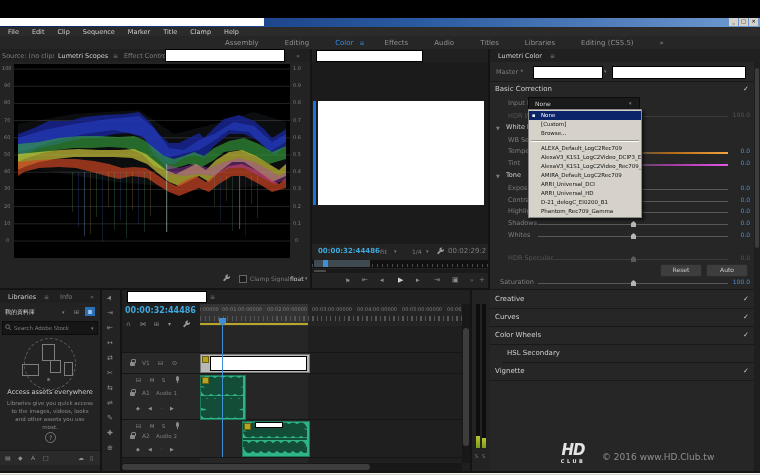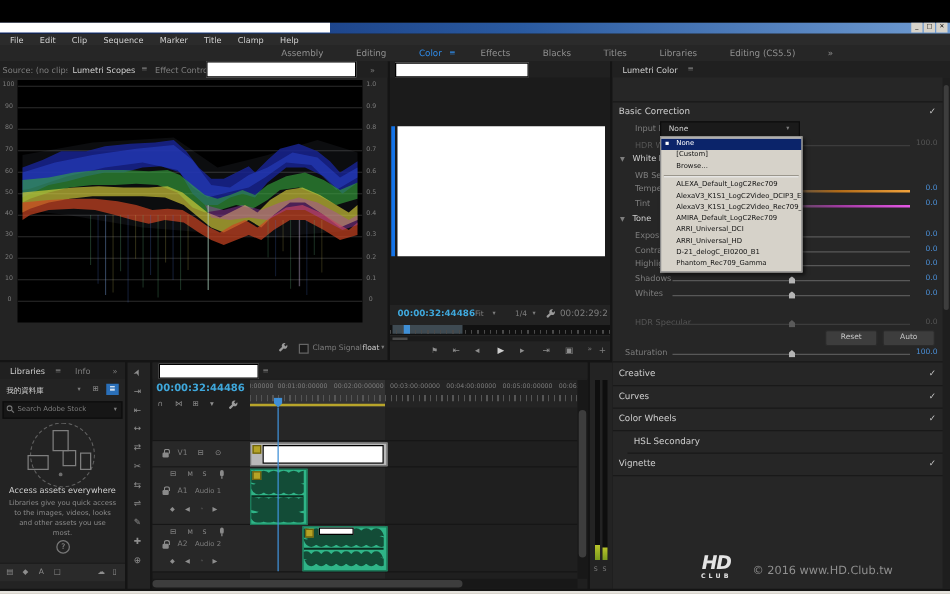--- a/index.html
+++ b/index.html
@@ -58,21 +58,21 @@
     <span class="t65 lit">Clamp</span>
     <span class="t65 lit">Help</span>
   </div>
 
   <div class="p" style="left:0;top:18px;width:760px;height:13px;background:#262626;display:flex;align-items:center;padding-left:225px;">
     <span class="wsitem">Assembly</span>
     <span class="wsitem">Editing</span>
     <span class="wsitem wsactive" style="margin-right:6px;">Color</span>
     <span class="wsitem wsactive" style="margin-right:20px;font-size:6px;">≡</span>
     <span class="wsitem">Effects</span>
-    <span class="wsitem">Blacks</span>
+    <span class="wsitem">Audio</span>
     <span class="wsitem">Titles</span>
     <span class="wsitem">Libraries</span>
     <span class="wsitem">Editing (CS5.5)</span>
     <span class="wsitem">»</span>
   </div>
 
   <div class="panel" style="left:0;top:31px;width:310px;height:239px;">
     <div class="p" style="left:0;top:0;width:310px;height:13px;background:#202020;">
       <span class="p t65 dim tabtxt" style="left:2px;top:3px;width:52px;overflow:hidden;">Source: (no clips)</span>
       <span class="p t65 lit tabtxt" style="left:58px;top:3px;">Lumetri Scopes</span>
@@ -209,20 +209,26 @@
       <span class="p t7 dim" style="left:167px;top:2px;">+</span>
     </div>
   </div>
 
   <div class="panel" style="left:490px;top:31px;width:270px;height:422px;background:#262626;">
     <div class="p" style="left:0;top:0;width:270px;height:13px;background:#202020;">
       <span class="p t65 lit" style="left:8px;top:3px;">Lumetri Color</span>
       <span class="p t6 dim" style="left:60px;top:3px;">≡</span>
     </div>
 
+    <div class="p" style="left:0;top:15px;width:270px;height:16px;">
+      <span class="p t65 dim" style="left:6px;top:4px;">Master *</span>
+      <div class="censor" style="left:43px;top:2px;width:68px;height:11px;"></div>
+      <span class="p t5 dim" style="left:114px;top:4px;">▾</span>
+      <div class="censor" style="left:122px;top:2px;width:132px;height:11px;"></div>
+    </div>
     <div class="sep" style="top:32px;"></div>
 
     <div class="p" style="left:0;top:33px;width:270px;height:14px;">
       <span class="p t7 lit" style="left:5px;top:3px;">Basic Correction</span>
       <span class="p chk" style="left:253px;top:3px;">✓</span>
     </div>
 
     <span class="p t65 dim" style="left:18px;top:50px;">Input LUT</span>
     <div class="p" style="left:38px;top:48px;width:110px;height:12px;background:#1a1a1a;border:1px solid #0c0c0c;">
       <span class="p t6 lit" style="left:6px;top:2px;">None</span>

